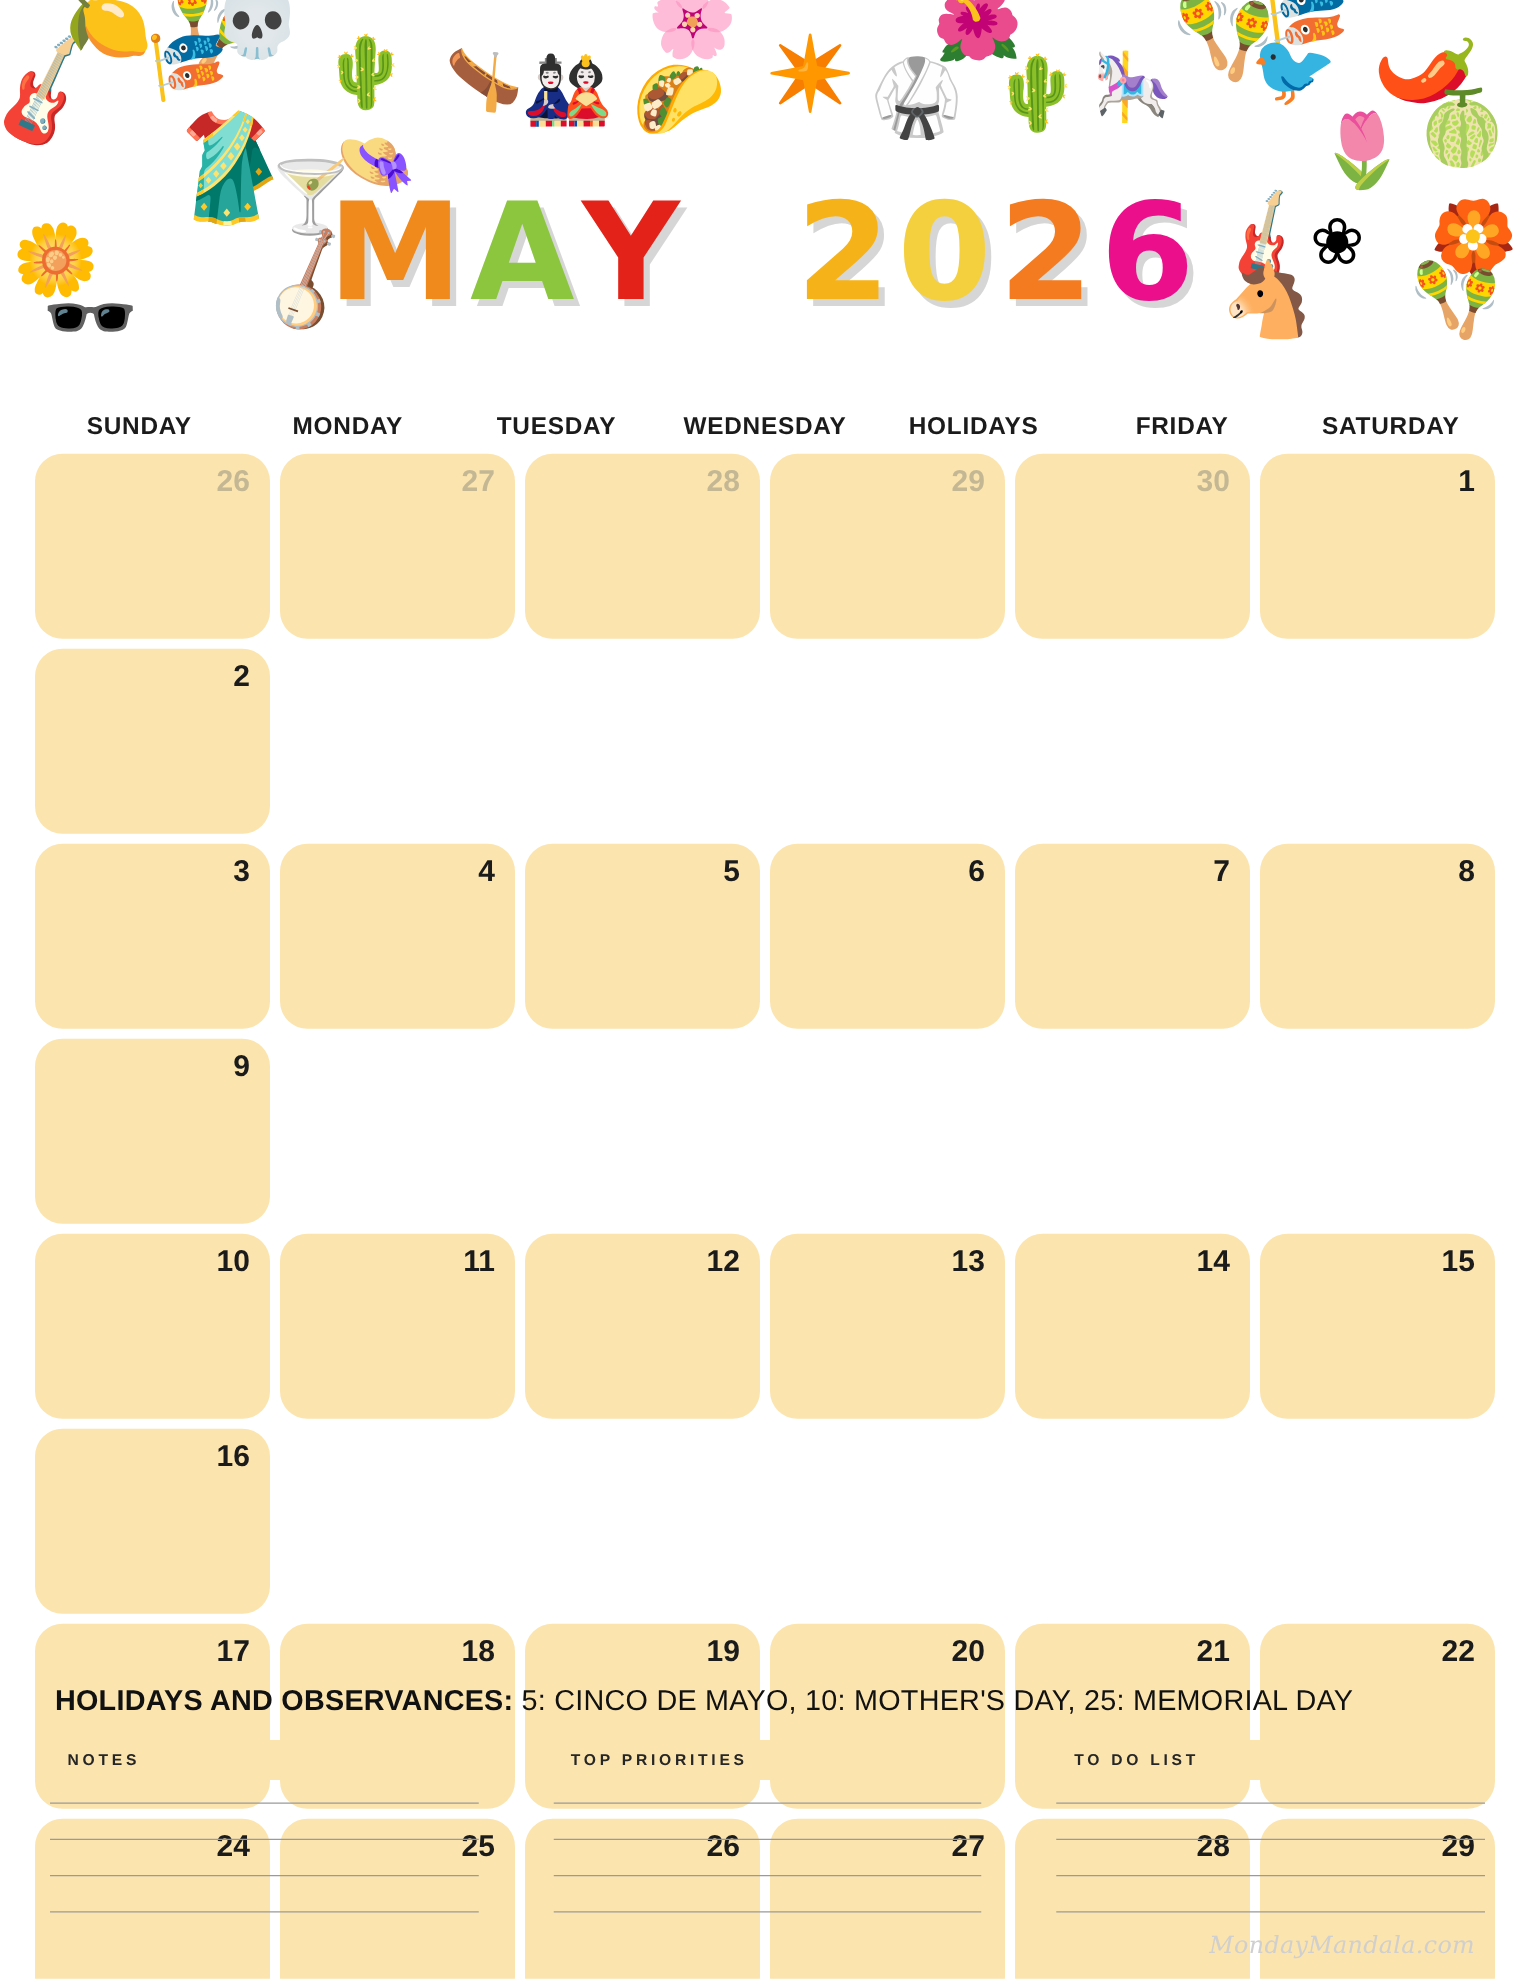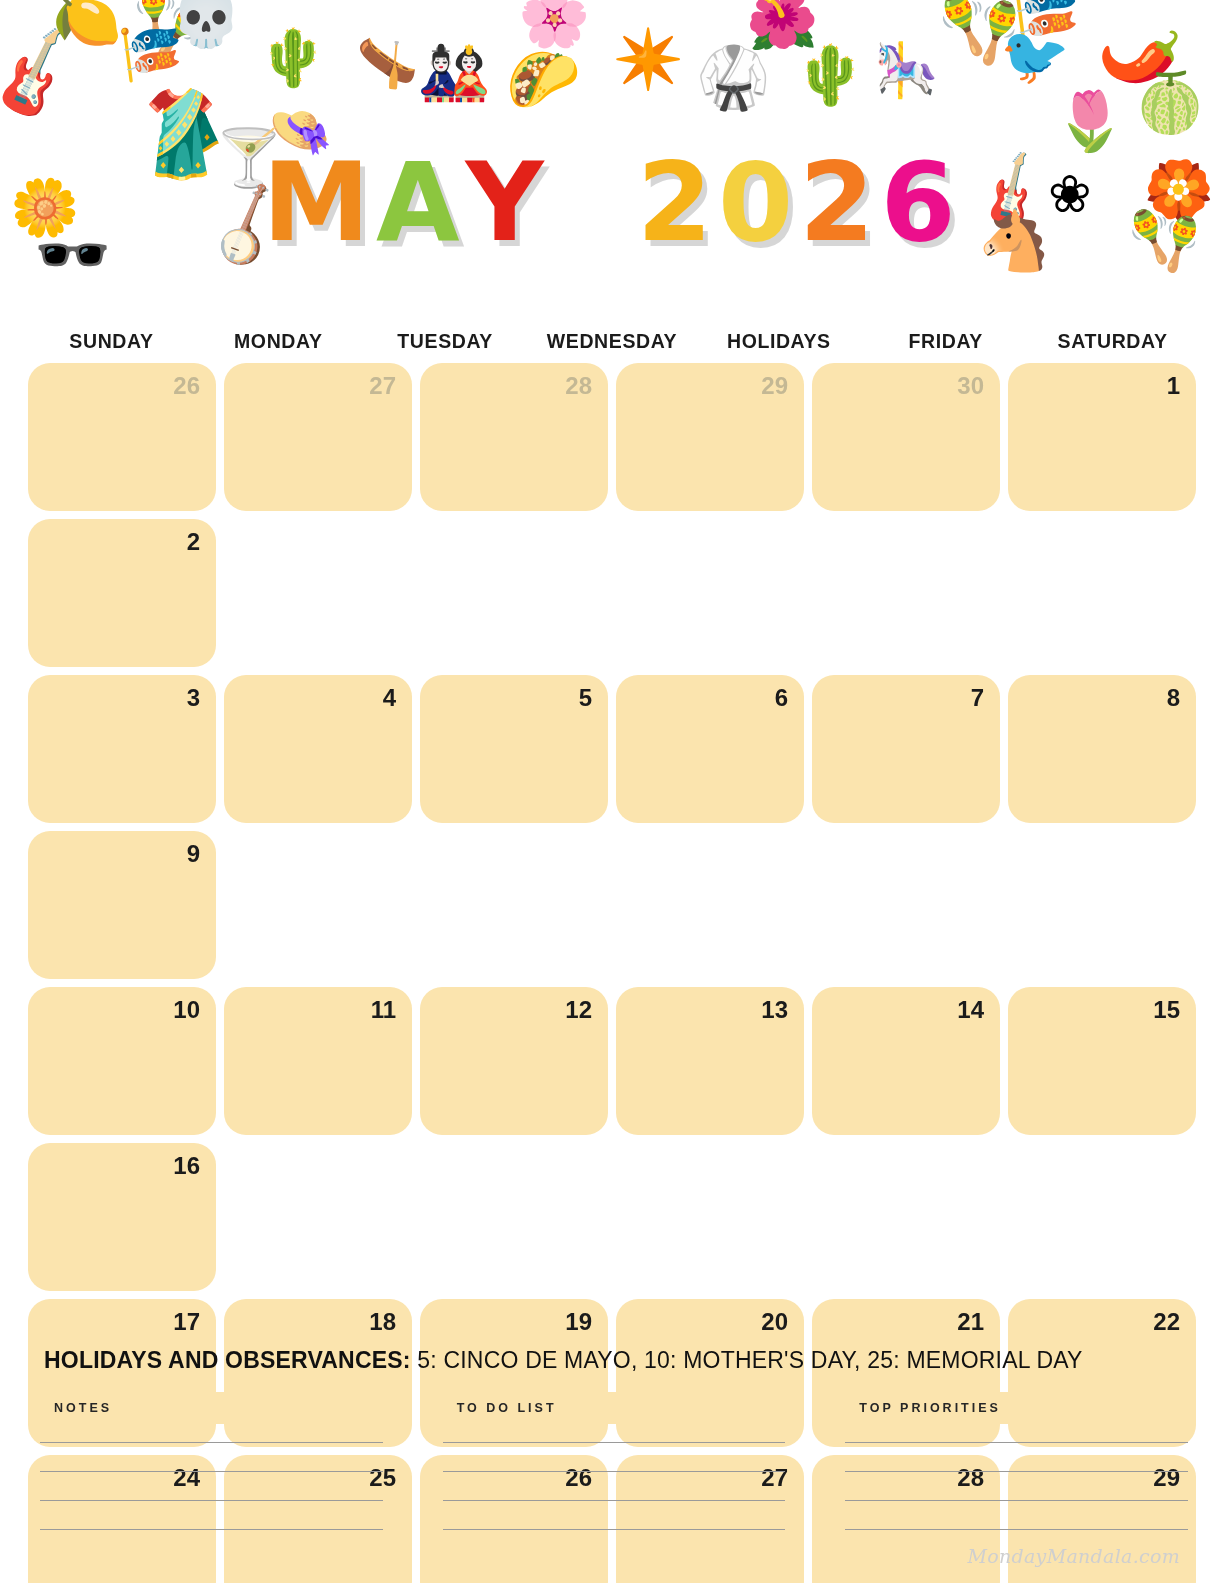--- a/index.html
+++ b/index.html
@@ -349,30 +349,30 @@
     <div class="note-col">
       <div class="note-title">NOTES</div>
       <div class="lines">
         <div class="line"></div>
         <div class="line"></div>
         <div class="line"></div>
         <div class="line"></div>
       </div>
     </div>
     <div class="note-col">
-      <div class="note-title">TO DO LIST</div>
+      <div class="note-title">TOP PRIORITIES</div>
       <div class="lines">
         <div class="line"></div>
         <div class="line"></div>
         <div class="line"></div>
         <div class="line"></div>
       </div>
     </div>
     <div class="note-col">
-      <div class="note-title">TOP PRIORITIES</div>
+      <div class="note-title">TO DO LIST</div>
       <div class="lines">
         <div class="line"></div>
         <div class="line"></div>
         <div class="line"></div>
         <div class="line"></div>
       </div>
     </div>
   </div>
 
   <div class="watermark">MondayMandala.com</div>

